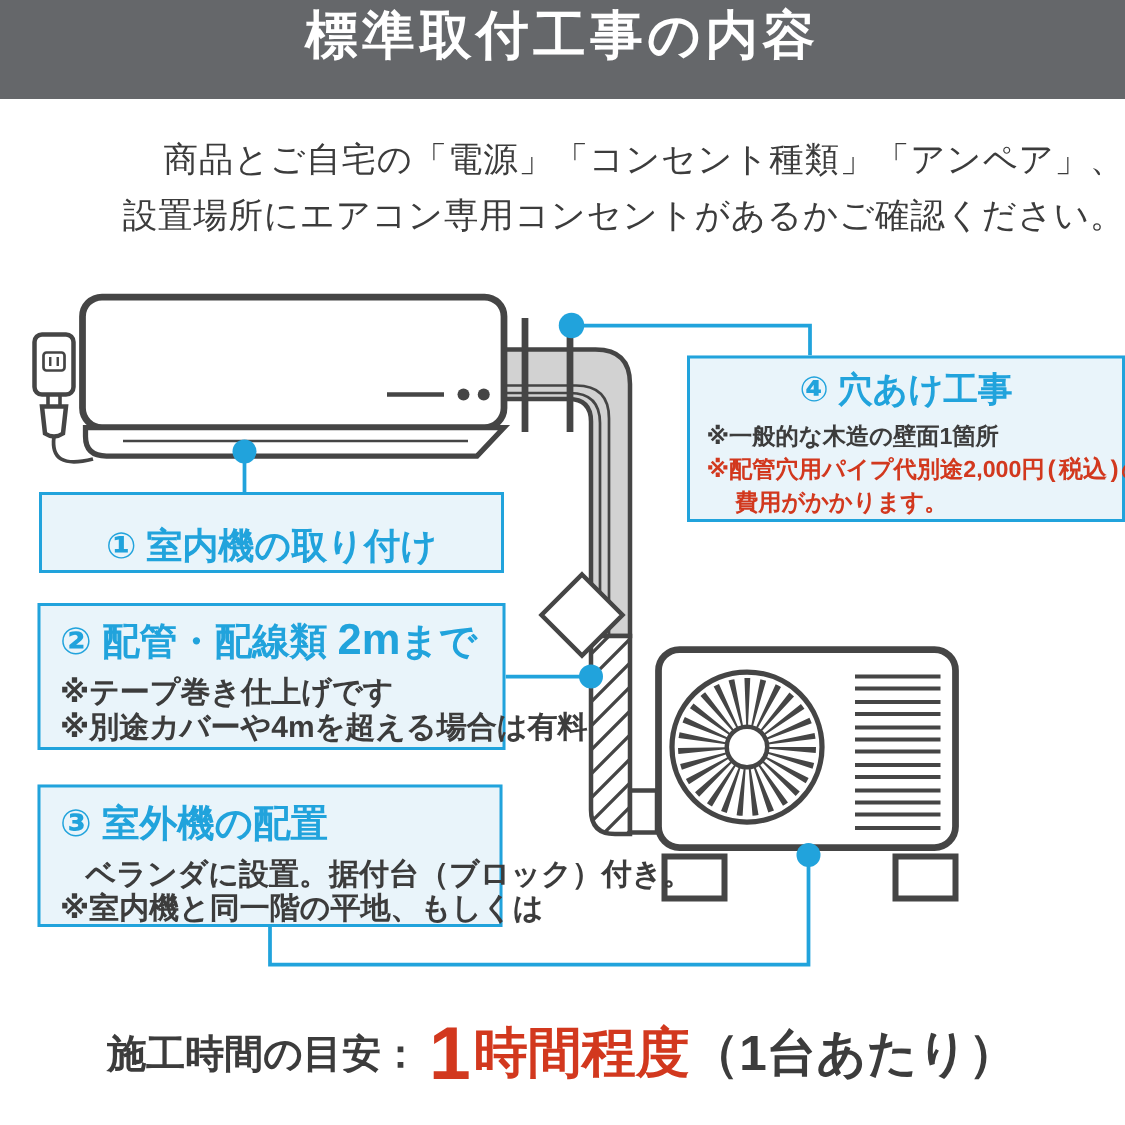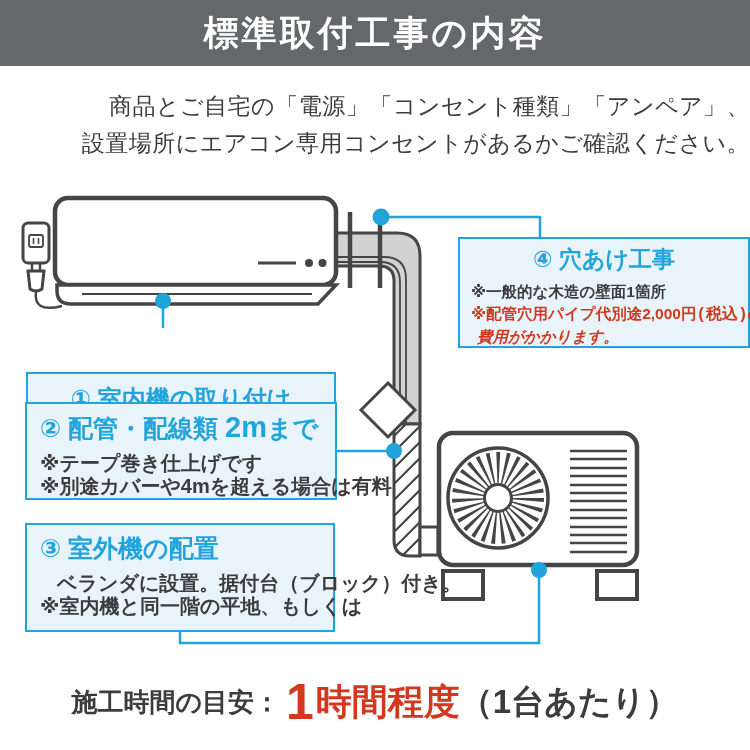--- a/index.html
+++ b/index.html
@@ -12,21 +12,21 @@
     --pipe-gray:#d2d2d2;
   }
   html,body{margin:0;padding:0;background:#fff;}
   .stage{
     position:relative;width:750px;height:750px;background:#fff;overflow:hidden;
     font-family:"Liberation Sans","DejaVu Sans",sans-serif;color:var(--ink);
   }
   
   .header{
     position:absolute;top:0;left:0;width:750px;height:66px;
-    background:var(--header-gray);display:flex;align-items:center;justify-content:center;
+    background:var(--header-gray);display:flex;align-items:flex-start;justify-content:center;
   }
   .header h1{
     margin:0;color:#fff;font-size:35px;font-weight:700;letter-spacing:3px;
   }
   
   .intro{
     position:absolute;top:88px;left:0;width:750px;text-align:right;
     font-size:23px;line-height:37px;font-weight:500;color:var(--ink);letter-spacing:0.5px;
   }
   
@@ -46,32 +46,32 @@
     border:2.5px solid var(--accent-blue);box-sizing:border-box;
   }
   .callout .title{
     color:var(--accent-blue);font-weight:700;white-space:nowrap;
   }
   .callout .note{
     color:var(--ink);font-weight:600;font-size:20px;line-height:23px;white-space:nowrap;
   }
   .callout .note.red{color:var(--alert-red);}
   .small-paren{font-size:16px;font-family:Liberation Mono, monospace;}
-  #callout-indoor{left:26px;top:328px;width:310px;height:54px;display:flex;align-items:center;justify-content:center;margin-top:44px;}
+  #callout-indoor{left:26px;top:328px;width:310px;height:54px;display:flex;align-items:flex-end;justify-content:center;}
   #callout-indoor .title{font-size:24px;}
   #callout-piping{left:25px;top:402px;width:312px;height:98px;padding:7px 0 0 13px;}
   #callout-piping .title{font-size:25px;margin-bottom:7px;}
   #callout-piping .title .em{font-size:29px;}
-  #callout-outdoor{left:25px;top:523px;width:310px;height:109px;padding:7px 0 0 13px;}
+  #callout-outdoor{left:25px;top:523px;width:310px;height:95px;padding:7px 0 0 13px;}
   #callout-outdoor .title{font-size:25px;margin-bottom:7px;}
   #callout-outdoor .note.indent{padding-left:17px;}
   #callout-drilling{left:458px;top:237px;width:292px;height:111px;padding:5px 0 0 0;}
   #callout-drilling .title{font-size:23px;text-align:center;margin-bottom:6px;}
   #callout-drilling .note{font-size:15.5px;line-height:21.5px;padding-left:11px;}
-  #callout-drilling .note.indent{padding-left:17px;font-style:italic;}
+  #callout-drilling .note.indent{padding-left:30px;}
   
   .footer{
     position:absolute;top:666px;left:0;width:750px;height:72px;
     display:flex;align-items:center;justify-content:center;white-space:nowrap;
   }
   .f-label{font-size:26px;font-weight:700;color:var(--ink);}
   .f-big{font-size:50px;font-weight:700;color:var(--alert-red);margin:0 2px 0 6px;}
   .f-red{font-size:36px;font-weight:700;color:var(--alert-red);}
   .f-suffix{font-size:33px;font-weight:700;color:var(--ink);}
 </style>

